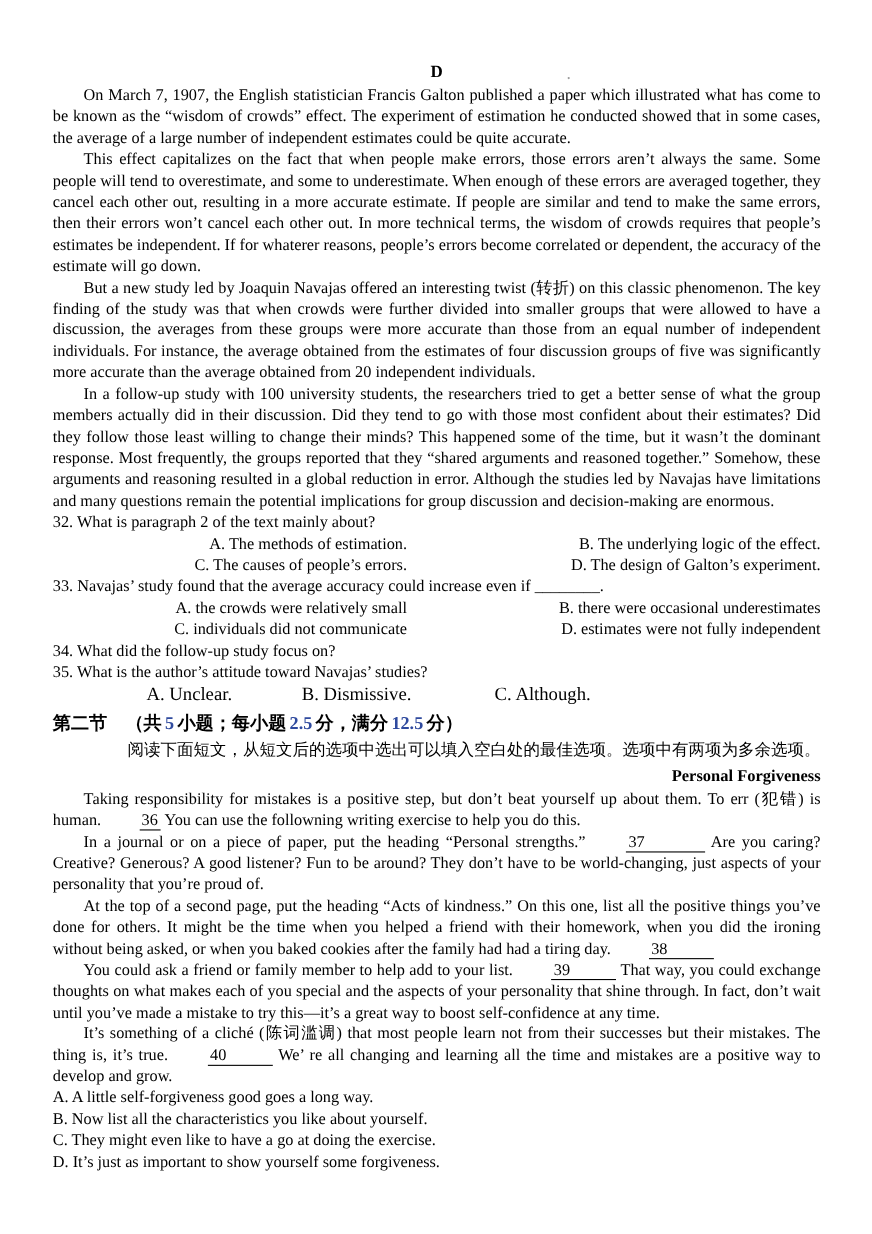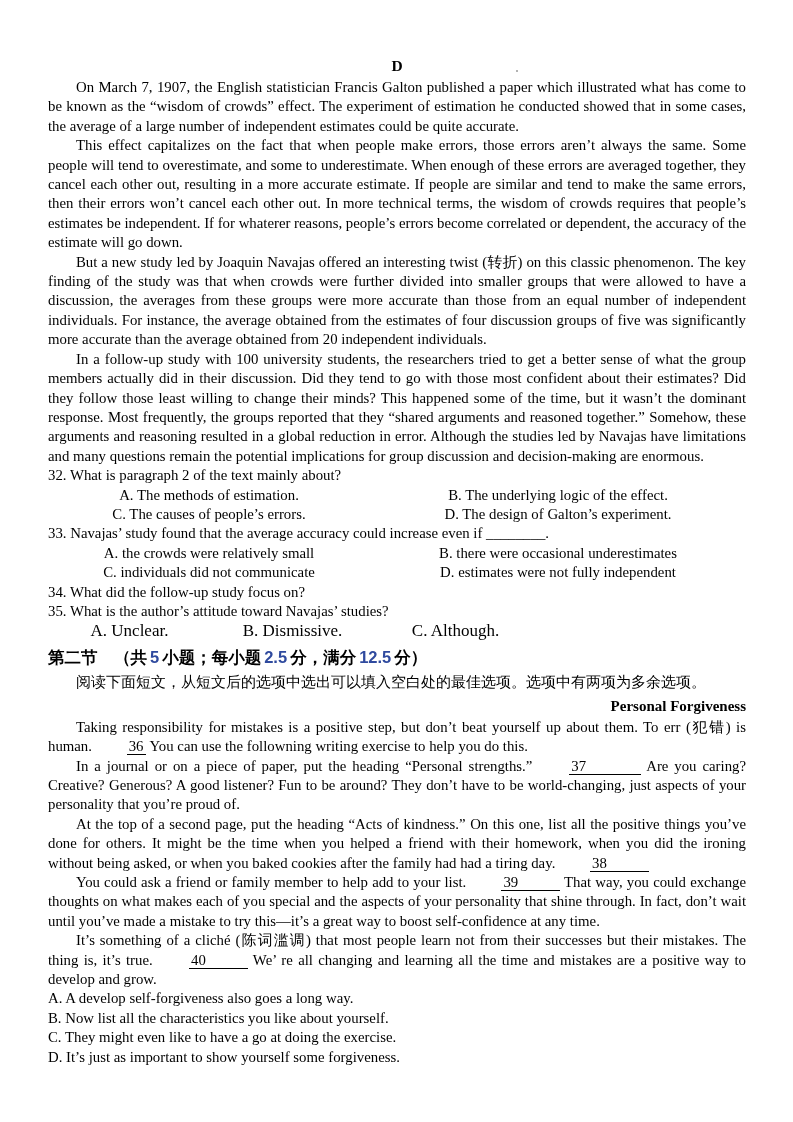--- a/index.html
+++ b/index.html
@@ -33,35 +33,35 @@
     grid-template-columns: 322px 1fr;
     font-size: 14.8px;
     line-height: 19.4px;
   }
   .opts4 {
     display: grid;
     grid-template-columns: 163px 163px 163px 1fr;
     font-size: 17px;
     line-height: 19.4px;
   }
-  .opt { text-align: center; }
+  .opt { text-align: right; }
   .sec-header {
     font-weight: bold;
     font-size: 16.5px;
     line-height: 25px;
     margin-top: 4px;
-    font-family: Liberation Sans, sans-serif;
+    font-family: Liberation Serif, serif;
     text-align: left;
   }
   .sec-header .num { margin: 0 3px; }
   .num { color: #2f4a9e; }
   .cn-instruction {
     font-size: 15px;
     line-height: 24px;
-    text-align: left;
+    text-align: right;
     font-family: "Liberation Sans", sans-serif;
     margin-left: 28px;
   }
   .pf-title {
     text-align: right;
     font-weight: bold;
     font-size: 15px;
     line-height: 21px;
     margin: 2px 0 1px 0;
   }
@@ -141,19 +141,19 @@
 
   <div>
     <p class="indent"><span>Taking responsibility for mistakes is a positive step, but don’t beat yourself up about them. To err (犯错) is human. </span><span class="blank b-sm">36</span><span> You can use the followning writing exercise to help you do this.</span></p>
     <p class="indent"><span>In a journal or on a piece of paper, put the heading “Personal strengths.” </span><span class="blank b-lg">37</span><span> Are you caring? Creative? Generous? A good listener? Fun to be around? They don’t have to be world-changing, just aspects of your personality that you’re proud of.</span></p>
     <p class="indent"><span>At the top of a second page, put the heading “Acts of kindness.” On this one, list all the positive things you’ve done for others. It might be the time when you helped a friend with their homework, when you did the ironing without being asked, or when you baked cookies after the family had had a tiring day. </span><span class="blank b-md">38</span><span></span></p>
     <p class="indent"><span>You could ask a friend or family member to help add to your list. </span><span class="blank b-md">39</span><span> That way, you could exchange thoughts on what makes each of you special and the aspects of your personality that shine through. In fact, don’t wait until you’ve made a mistake to try this—it’s a great way to boost self-confidence at any time.</span></p>
     <p class="indent"><span>It’s something of a cliché (陈词滥调) that most people learn not from their successes but their mistakes. The thing is, it’s true. </span><span class="blank b-md">40</span><span> We’ re all changing and learning all the time and mistakes are a positive way to develop and grow.</span></p>
   </div>
 
   <div class="options-list">
-    <p>A. A develop self-forgiveness also goes a long way.</p>
+    <p>A. A little self-forgiveness good goes a long way.</p>
     <p>B. Now list all the characteristics you like about yourself.</p>
     <p>C. They might even like to have a go at doing the exercise.</p>
     <p>D. It’s just as important to show yourself some forgiveness.</p>
   </div>
 
 </div>
 
 </body></html>

